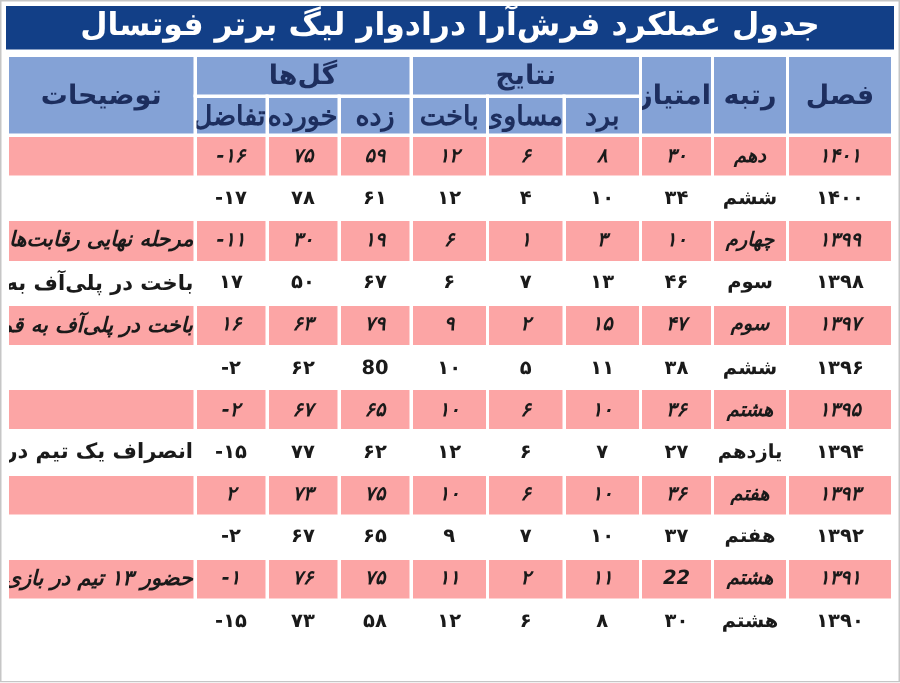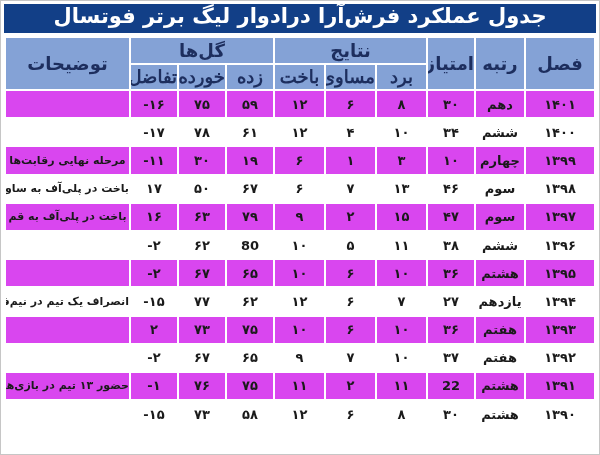--- a/index.html
+++ b/index.html
@@ -19,23 +19,23 @@
     width: 100%; border-collapse: collapse; table-layout: fixed;
   }
   table.perf th, table.perf td {
     border: 2px solid #ffffff; padding: 0; text-align: center;
     font-weight: bold; overflow: hidden; white-space: nowrap;
   }
   thead th { background: #84A2D6; color: #1d2e5e; font-size: 18px; }
   thead tr.group-row th { height: 25px; }
   thead tr.sub-row th { height: 24px; font-family: Liberation Serif, serif; }
   tbody td { height: 26.2px; font-size: 13px; color: #1a1a1a; background: #ffffff; }
-  tbody tr.alt td { background: #d946ef; }
+  tbody tr.alt td { background: #fca5a5; font-style: italic; }
   td.diff { direction: ltr; }
-  td.note { font-size: 11px; }
+  td.note { font-size: 14px; }
   col.c-season { width: 70px; }
   col.c-rank   { width: 50px; }
   col.c-points { width: 48px; }
   col.c-res    { width: 51px; }
   col.c-goal   { width: 48px; }
   col.c-note   { width: auto; }
 </style>
 </head>
 <body>
 

